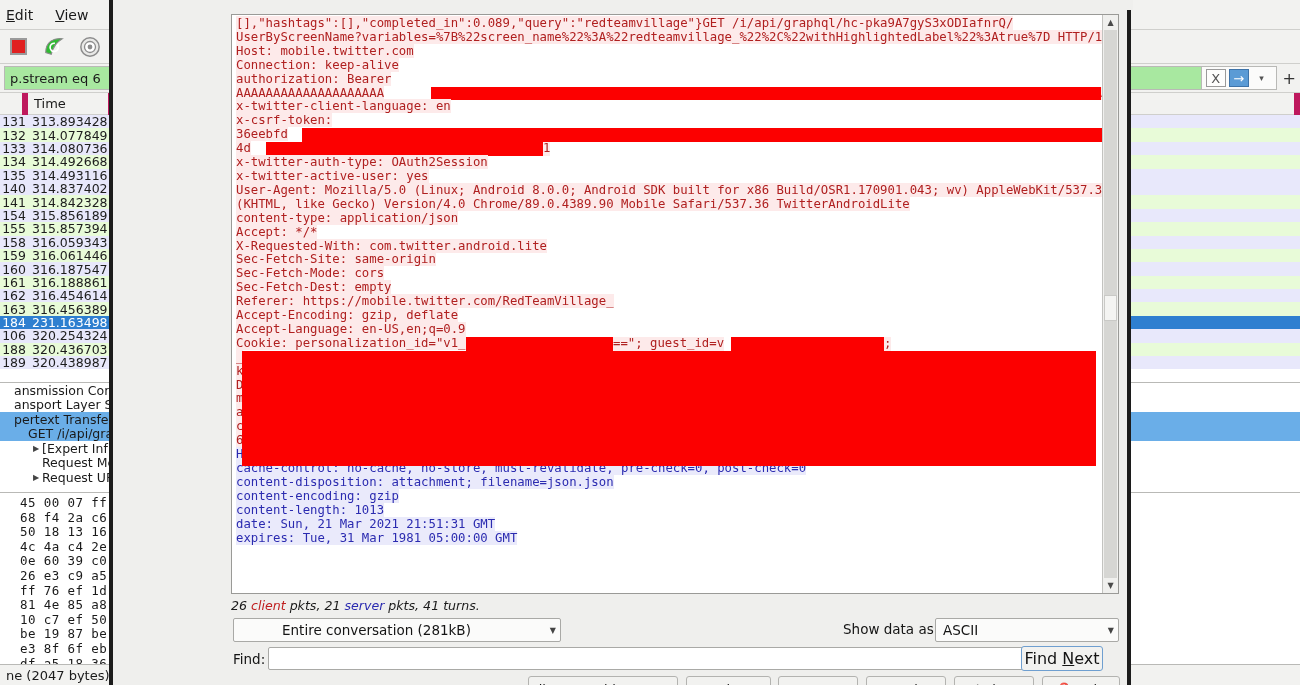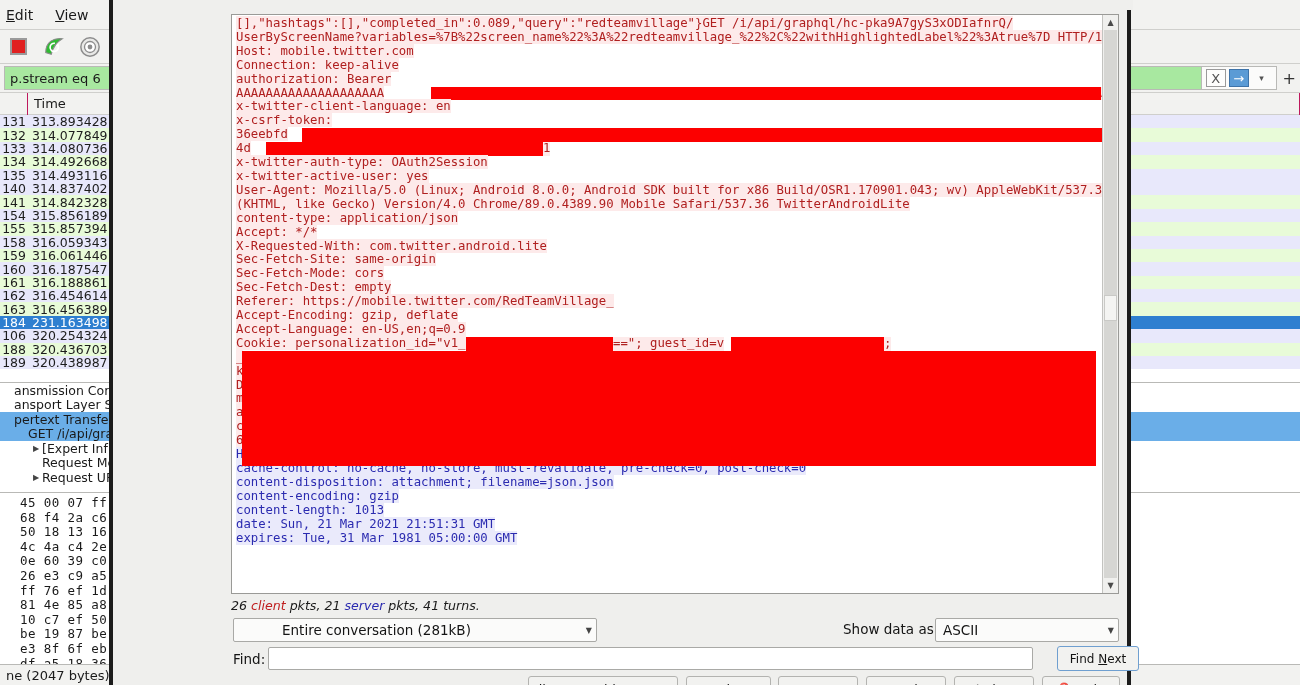--- a/index.html
+++ b/index.html
@@ -63,21 +63,21 @@
   
   .ws-packetlist {
     position: absolute; left: 0; top: 92px; width: 1300px; height: 290px;
     background: #fff; border-top: 1px solid #cfcfcc; overflow: hidden;
     font-family: "DejaVu Sans", "Liberation Sans", sans-serif;
   }
   .pl-header {
     height: 22px; background: #f2f2f0; border-bottom: 1px solid #cfcfcc;
     display: flex; align-items: center; font-size: 13px; color: #1a1a1a;
   }
-  .pl-col { border-right: 1px solid #be185d; height: 22px; display: flex; align-items: center; padding-left: 6px; }
+  .pl-col { border-right: 6px solid #be185d; height: 22px; display: flex; align-items: center; padding-left: 6px; }
   .pl-col.no  { width: 28px; }
   .pl-col.time{ width: 86px; }
   .pl-col.rest{ flex: 1; }
   .pl-row {
     height: 13.4px; display: flex; align-items: center;
     font-size: 12.5px; color: #1d1d1d; white-space: nowrap;
   }
   .pl-row .c-no { width: 28px; text-align: right; padding-right: 2px; overflow: hidden; }
   .pl-row .c-time { width: 86px; padding-left: 4px; }
   .pl-row .c-info { flex: 1; padding-left: 4px; overflow: hidden; }
@@ -163,38 +163,38 @@
 
   .combo {
     position: absolute; height: 24px; background: #fbfbfa;
     border: 1px solid #a9a9a6; border-radius: 2px;
     display: flex; align-items: center; padding: 0 4px 0 7px;
     font-size: 13.5px; color: #141414;
   }
   .combo .lbl { flex: 1; white-space: nowrap; overflow: hidden; }
   .combo .arr { font-size: 8px; color: #444; padding-left: 6px; }
 
-  .combo-conv { left: 120px; top: 618px; width: 364px; padding-left: 48px; }
+  .combo-conv { left: 120px; top: 618px; width: 328px; padding-left: 48px; }
   .combo-show { left: 822px; top: 618px; width: 184px; }
 
   .show-label {
     position: absolute; left: 730px; top: 621px;
     font-size: 13.5px; color: #141414; white-space: nowrap;
   }
 
   .find-label { position: absolute; left: 120px; top: 651px; font-size: 13.5px; color: #141414; }
   .find-input {
     position: absolute; left: 155px; top: 647px; width: 765px; height: 23px;
     background: #ffffff; border: 1px solid #a9a9a6; border-radius: 2px;
   }
   .find-btn {
-    position: absolute; left: 944px; top: 646px; width: 82px; height: 25px;
+    position: absolute; left: 908px; top: 646px; width: 82px; height: 25px;
     background: #f2f2f0; border: 1px solid #6f9fd0; border-radius: 3px;
     display: flex; align-items: center; justify-content: center;
-    font-size: 12px; color: #141414;
+    font-size: 16px; color: #141414;
   }
   .find-btn u { text-decoration: underline; }
 
   
   .btnrow { position: absolute; left: 0; top: 676px; width: 1020px; height: 9px; }
   .brbtn {
     position: absolute; top: 0; height: 26px;
     background: #f2f2f0; border: 1px solid #b3b3b0; border-radius: 3px;
     display: flex; align-items: center; justify-content: center;
     font-size: 13px; color: #141414; overflow: hidden; white-space: nowrap;

